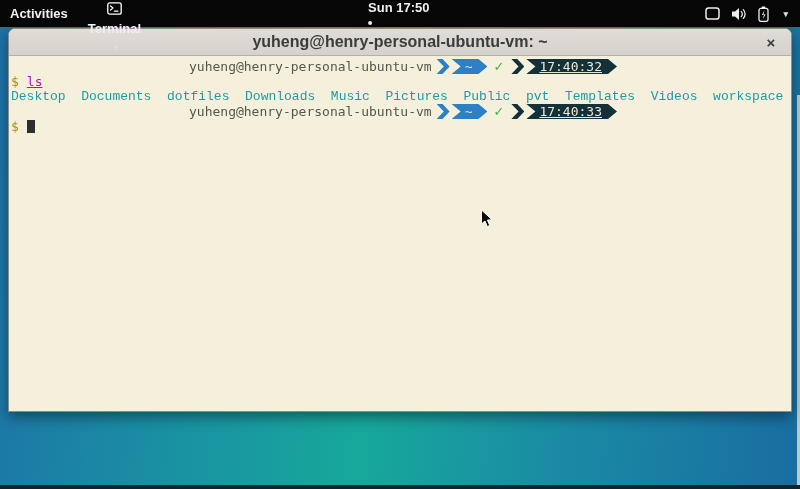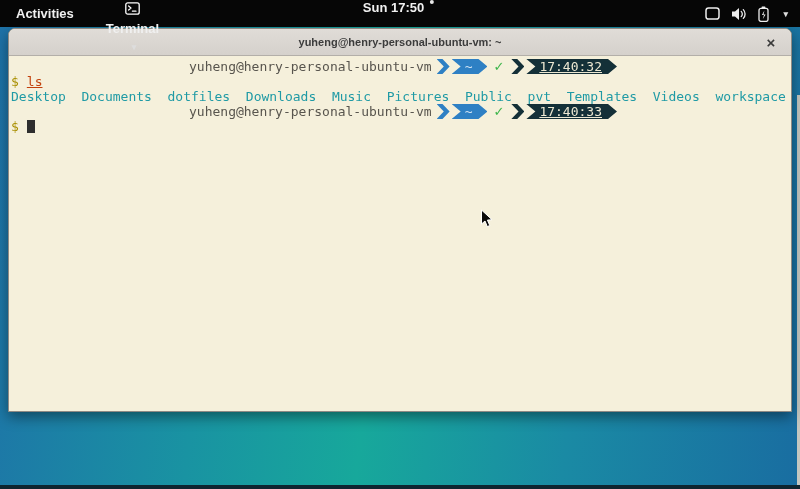--- a/index.html
+++ b/index.html
@@ -15,68 +15,68 @@
   }
   .bottom-strip { position:absolute; left:0; right:0; bottom:0; height:4px; background:#0e2530; }
   .edge-strip { position:absolute; right:0; top:95px; bottom:3px; width:3px; background:#c4c7c0; }
 
   
   .topbar {
     position:absolute; left:0; top:0; width:800px; height:27px;
     background:#060606; color:#f0f0f0; font-size:13px; font-weight:bold; z-index:50;
   }
   .tb-left { position:absolute; left:0; top:0; height:27px; display:flex; align-items:center; }
-  .tb-item { height:24px; display:flex; align-items:center; padding:0 16px; cursor:default; }
+  .tb-item { height:24px; display:flex; align-items:center; padding:0 10px; cursor:default; }
   .appmenu { gap:6px;flex-direction:column; }
   .appmenu .caret, .tb-right .caret { font-size:9px; color:#ddd; margin-left:3px; }
-  .tb-center { position:absolute; left:50%; top:0; transform:translateX(-52%); height:27px; display:flex; gap:6px; }
+  .tb-center { position:absolute; left:50%; top:0; transform:translateX(-52%); height:27px; display:flex; gap:6px;flex-direction:column; }
   .notif-dot { width:4px; height:4px; border-radius:50%; background:#e8e8e8; display:inline-block; }
   .tb-right { position:absolute; right:6px; top:0; height:27px; display:flex; align-items:center; gap:11px; padding:0 6px; }
   .tb-icon { display:flex; align-items:center; }
 
   
   .window {
     position:absolute; left:8px; top:28px; width:784px; height:384px;
     border:1px solid #8e8a84; border-radius:7px 7px 0 0;
     box-shadow:0 5px 14px rgba(0,0,0,0.42);
     background:#f5f0db; z-index:10; overflow:hidden;
   }
   .titlebar {
     height:27px; background:linear-gradient(#e0dcd7, #d5d1cc);
     border-bottom:1px solid #b3afa9; position:relative;
     display:flex; align-items:center; justify-content:center;
   }
-  .titlebar .title { font-size:11px; font-weight:bold; color:#3c3c3c; }
+  .titlebar .title { font-size:16px; font-weight:bold; color:#3c3c3c; }
   .close-btn {
     position:absolute; right:9px; top:2px; width:22px; height:22px;
     display:flex; align-items:center; justify-content:center;
     font-size:15px; font-weight:bold; color:#3a3a3a; cursor:default;
   }
 
   
   .term {
     position:absolute; left:0; top:28px; right:0; bottom:0;
     background:#f5f0db; padding:2px 0 0 2px;
     font-family:"DejaVu Sans Mono", monospace; font-size:13px;
   }
   .tline { height:15px; line-height:15px; white-space:pre; display:flex; align-items:center; }
-  .text-line { display:block; }
+  .text-line { display:block;font-family:Liberation Mono, monospace; }
   .prompt-line { padding-left:8px;justify-content:center; }
   .userhost { color:#58554e; margin-right:5px; }
   .pl-chevron { width:13px; height:15px; flex:0 0 13px; margin-right:2px;
     clip-path:polygon(0 0, 45% 0, 100% 50%, 45% 100%, 0 100%, 55% 50%); }
   .pl-chevron.blue { background:#2e80c4; }
   .pl-chevron.dark { background:#143038; }
   .pl-banner { height:15px; line-height:15px; padding:0 15px 0 13px; margin-right:4px;
     clip-path:polygon(0 0, calc(100% - 9px) 0, 100% 50%, calc(100% - 9px) 100%, 0 100%, 9px 50%); }
   .blue-banner { background:#2e80c4; color:#cfe2f4; }
   .dark-banner { background:#143038; color:#ede8d2;text-decoration:underline; }
   .check { color:#3cb54a; font-family:"DejaVu Sans", sans-serif; font-weight:bold; margin:0 7px 0 2px; }
   .dollar { color:#a98f00; }
-  .cmd { color:#c2410c; margin-left:8px;text-decoration:underline; }
+  .cmd { color:#a21caf; margin-left:8px;text-decoration:underline; }
   .ls-line { color:#1f9aa5; }
   .cursor-block { display:inline-block; width:8px; height:13px; background:#2e2e2e; margin-left:8px; }
 
   
   .pointer { position:absolute; left:480px; top:209px; z-index:90; }
 </style>
 </head>
 <body>
 
 <div class="screen">

